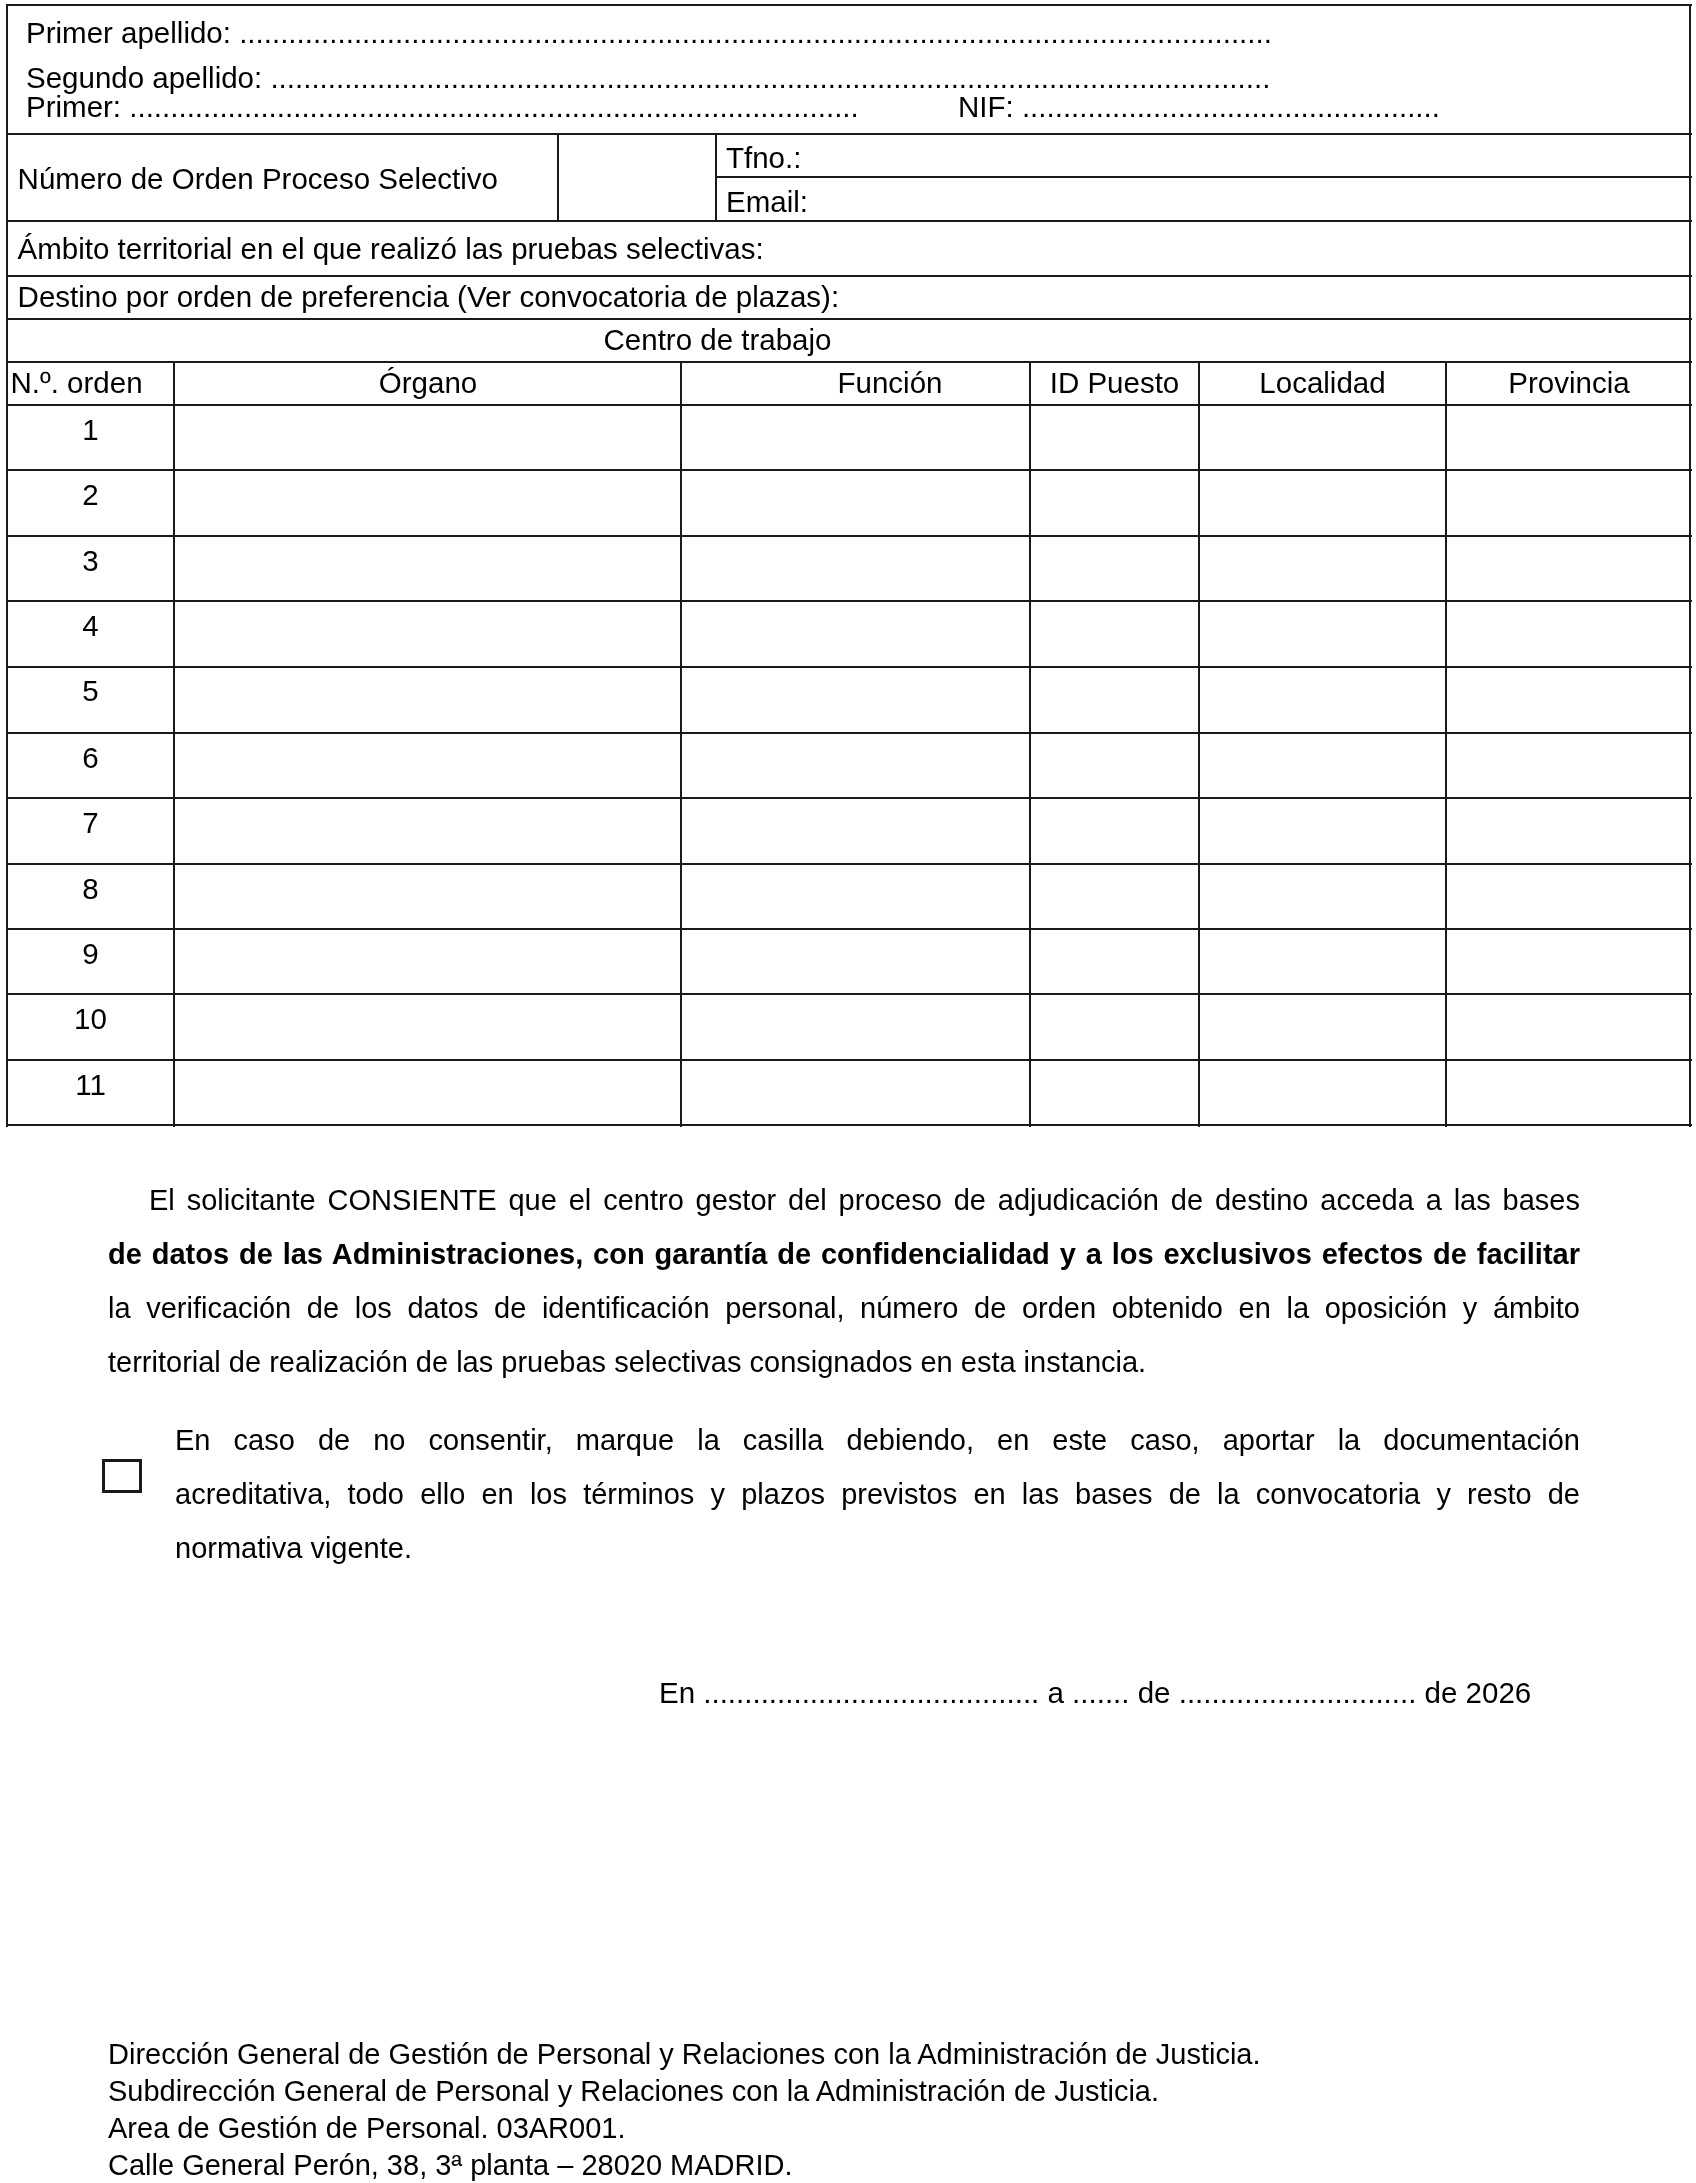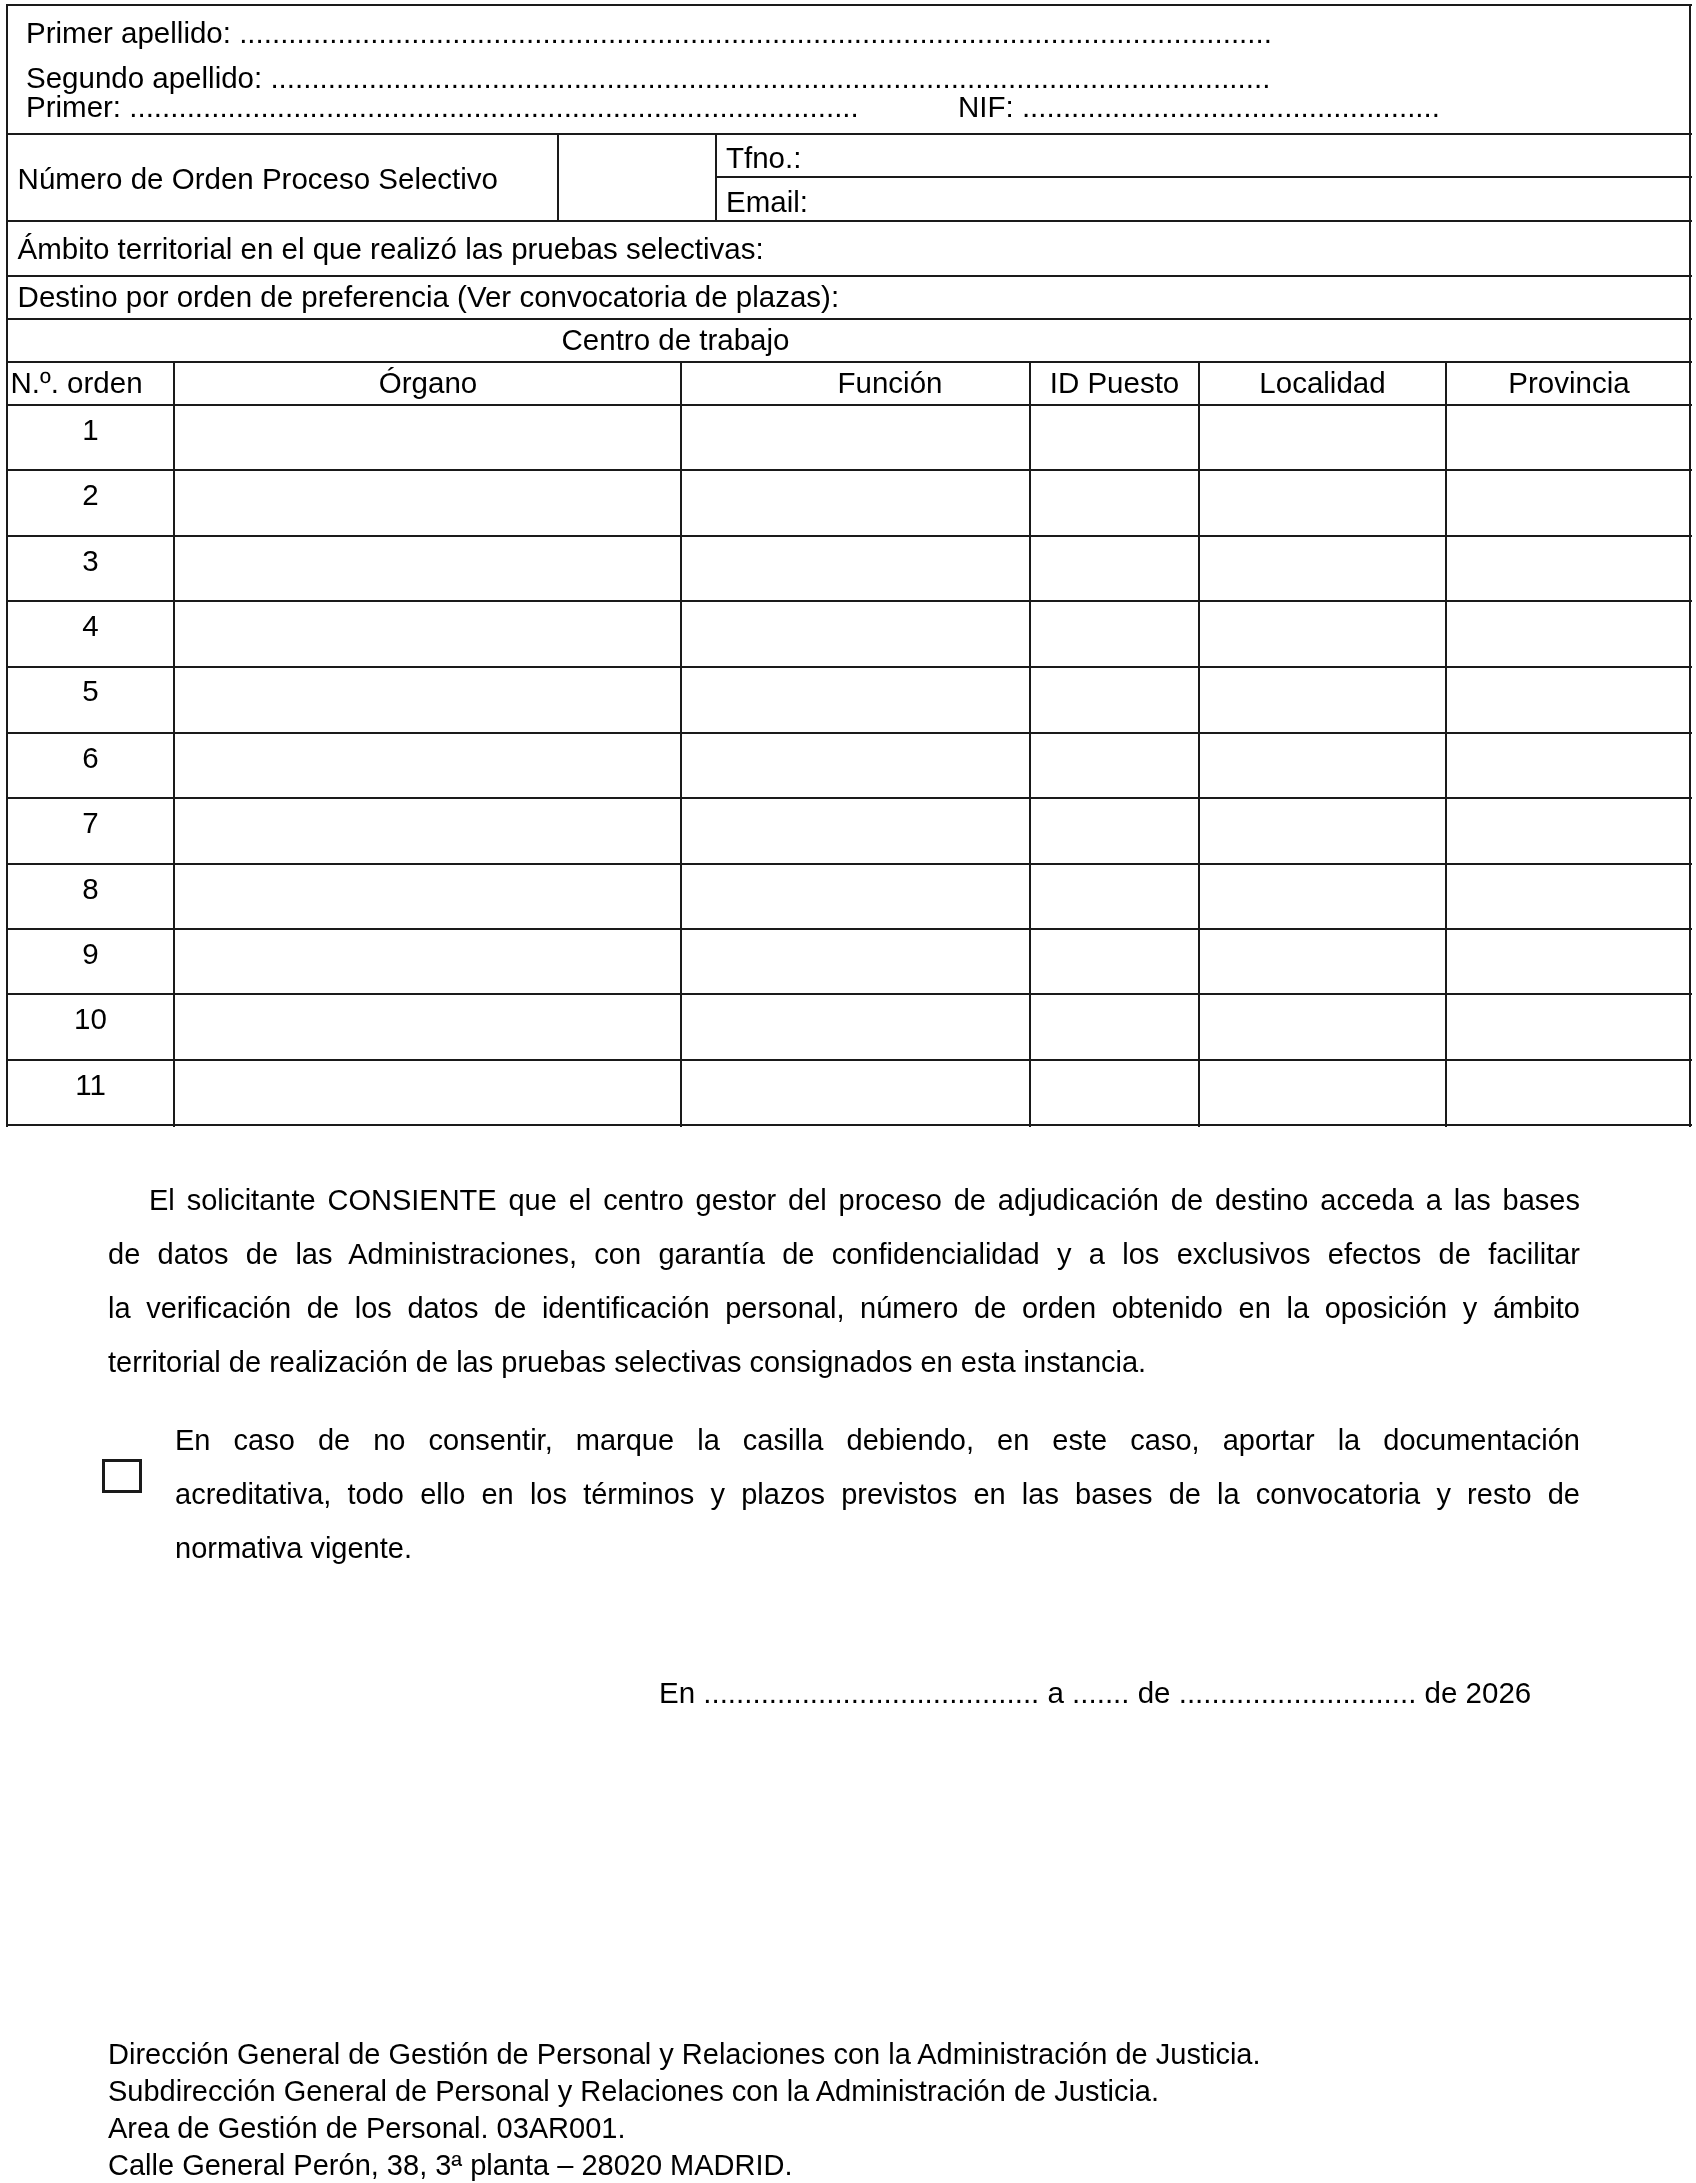--- a/index.html
+++ b/index.html
@@ -86,21 +86,21 @@
   <div class="cell-input" style="left:560px; top:136px; width:154px; height:83px;"></div>
   <div class="txt" style="left:726px; top:140px;">Tfno.:</div>
   <div class="cell-input" style="left:814px; top:136px; width:874px; height:40px;"></div>
   <div class="txt" style="left:726px; top:184px;">Email:</div>
   <div class="cell-input" style="left:822px; top:180px; width:866px; height:40px;"></div>
 
   <div class="txt" style="left:17.6px; top:231px;">Ámbito territorial en el que realizó las pruebas selectivas:</div>
   <div class="cell-input" style="left:830px; top:223px; width:858px; height:51px;"></div>
   <div class="txt" style="left:17.6px; top:279px;">Destino por orden de preferencia (Ver convocatoria de plazas):</div>
 
-  <div class="txt center" style="left:8px; width:1335px; top:322px;">Centro de trabajo</div>
+  <div class="txt center" style="left:8px; width:1335px; top:322px;padding-left:42px;">Centro de trabajo</div>
 
   <div class="txt center" style="left:8px;   width:137px; top:365px;">N.º. orden</div>
   <div class="txt center" style="left:176px;  width:504px; top:365px;">Órgano</div>
   <div class="txt center" style="left:682px;  width:416px; top:365px;">Función</div>
   <div class="txt center" style="left:1031px; width:167px; top:365px;">ID Puesto</div>
   <div class="txt center" style="left:1200px; width:245px; top:365px;">Localidad</div>
   <div class="txt center" style="left:1448px; width:242px; top:365px;">Provincia</div>
 
   <div class="txt center" style="left:8px; width:165px; top:412px;">1</div>
   <div class="txt center" style="left:8px; width:165px; top:477px;">2</div>
@@ -112,21 +112,21 @@
   <div class="txt center" style="left:8px; width:165px; top:871px;">8</div>
   <div class="txt center" style="left:8px; width:165px; top:936px;">9</div>
   <div class="txt center" style="left:8px; width:165px; top:1001px;">10</div>
   <div class="txt center" style="left:8px; width:165px; top:1067px;">11</div>
 
   <div class="cell-input" style="left:176px; top:406px; width:1514px; height:718px;"></div>
 </div>
 
 <div class="para" style="top:1173px;">
   <div style="text-align-last: justify; margin-left: 41px;">El solicitante CONSIENTE que el centro gestor del proceso de adjudicación de destino acceda a las bases</div>
-  <div style="text-align-last: justify;">de datos de las Administraciones, con garantía de confidencialidad y a los exclusivos efectos de facilitar</div>
+  <div style="text-align-last: justify; font-weight: bold;">de datos de las Administraciones, con garantía de confidencialidad y a los exclusivos efectos de facilitar</div>
   <div style="text-align-last: justify;">la verificación de los datos de identificación personal, número de orden obtenido en la oposición y ámbito</div>
   <div style="text-align-last: left;">territorial de realización de las pruebas selectivas consignados en esta instancia.</div>
 </div>
 
 <div class="checkbox"></div>
 <div class="para2" style="top:1413px;">
   <div style="text-align-last: justify;">En caso de no consentir, marque la casilla debiendo, en este caso, aportar la documentación</div>
   <div style="text-align-last: justify;">acreditativa, todo ello en los términos y plazos previstos en las bases de la convocatoria y resto de</div>
   <div style="text-align-last: left;">normativa vigente.</div>
 </div>

